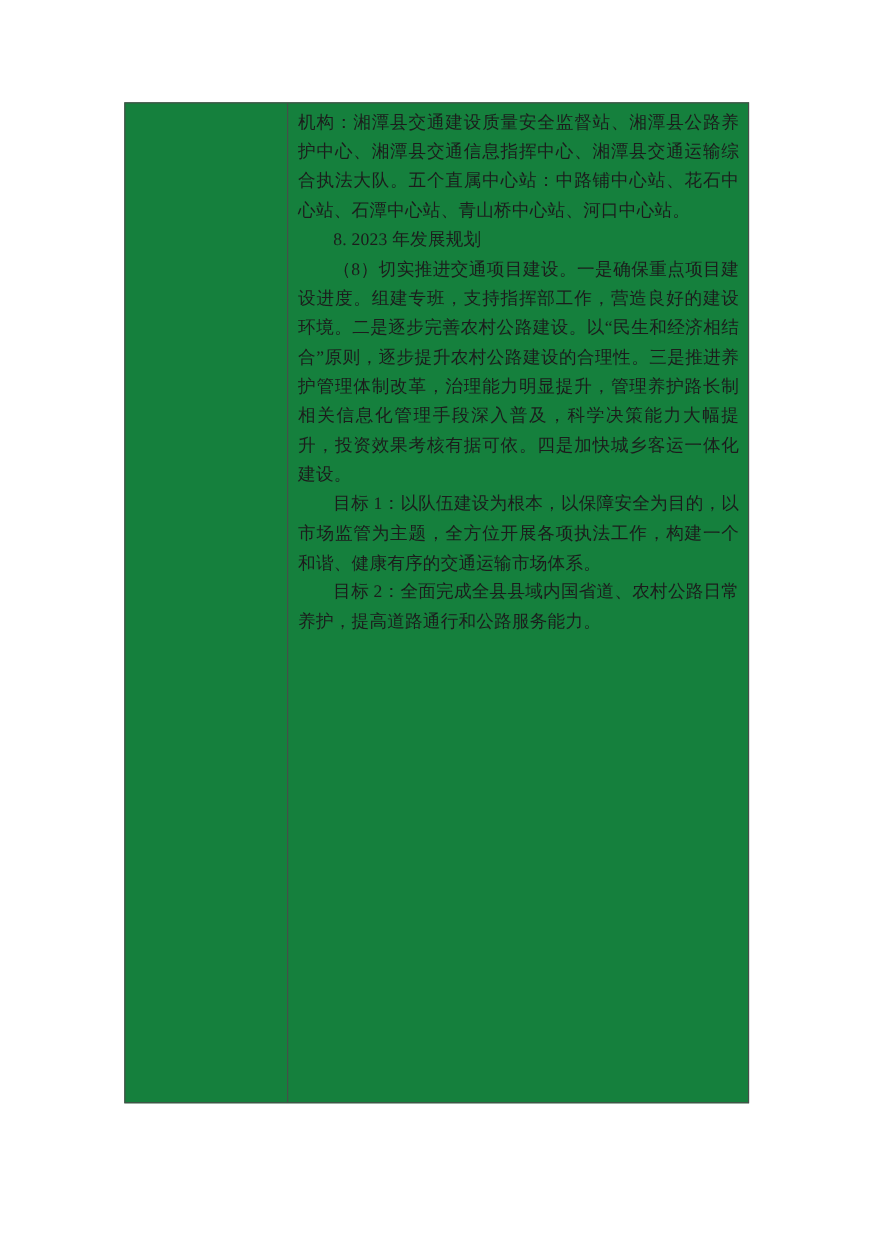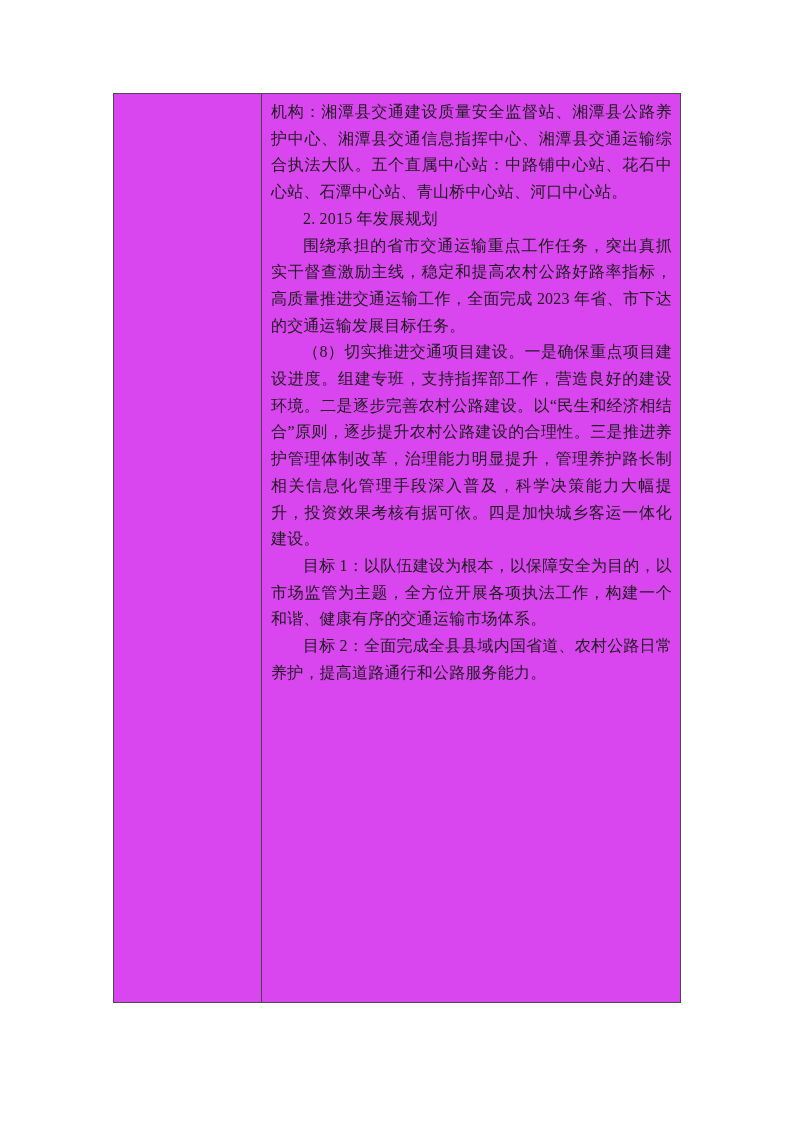--- a/index.html
+++ b/index.html
@@ -19,21 +19,21 @@
     overflow: hidden;
   }
   .content-table {
     position: absolute;
     left: 113px;
     top: 93px;
     width: 568px;
     height: 910px;
     border: 1px solid #4a4a4a;
     display: flex;
-    background: #d946ef;
+    background: #15803d;
   }
   .cell-left {
     width: 148px;
     border-right: 1px solid #4a4a4a;
     flex-shrink: 0;
   }
   .cell-right {
     flex: 1;
     padding: 5px 8px 0 9px;
     overflow: hidden;
@@ -51,20 +51,19 @@
   }
 </style>
 </head>
 <body>
 
 <div class="page">
   <div class="content-table">
     <div class="cell-left"></div>
     <div class="cell-right">
       <p>机构：湘潭县交通建设质量安全监督站、湘潭县公路养护中心、湘潭县交通信息指挥中心、湘潭县交通运输综合执法大队。五个直属中心站：中路铺中心站、花石中心站、石潭中心站、青山桥中心站、河口中心站。</p>
-      <p class="indent">2. 2015 年发展规划</p>
-      <p class="indent">围绕承担的省市交通运输重点工作任务，突出真抓实干督查激励主线，稳定和提高农村公路好路率指标，高质量推进交通运输工作，全面完成 2023 年省、市下达的交通运输发展目标任务。</p>
+      <p class="indent">8. 2023 年发展规划</p>
       <p class="indent">（8）切实推进交通项目建设。一是确保重点项目建设进度。组建专班，支持指挥部工作，营造良好的建设环境。二是逐步完善农村公路建设。以“民生和经济相结合”原则，逐步提升农村公路建设的合理性。三是推进养护管理体制改革，治理能力明显提升，管理养护路长制相关信息化管理手段深入普及，科学决策能力大幅提升，投资效果考核有据可依。四是加快城乡客运一体化建设。</p>
       <p class="indent">目标 1：以队伍建设为根本，以保障安全为目的，以市场监管为主题，全方位开展各项执法工作，构建一个和谐、健康有序的交通运输市场体系。</p>
       <p class="indent">目标 2：全面完成全县县域内国省道、农村公路日常养护，提高道路通行和公路服务能力。</p>
     </div>
   </div>
 </div>
 
 </body></html>

